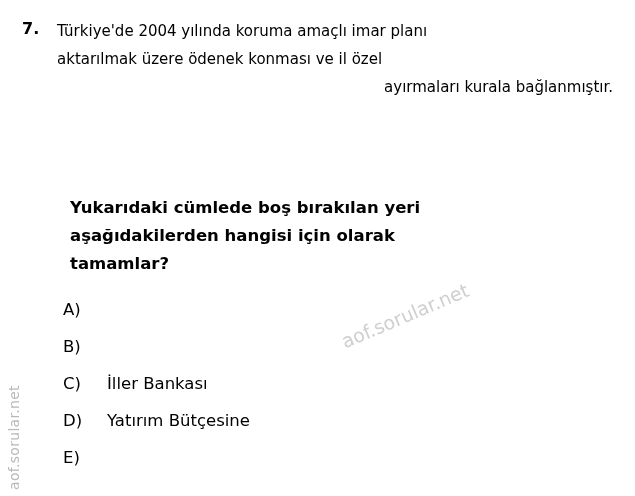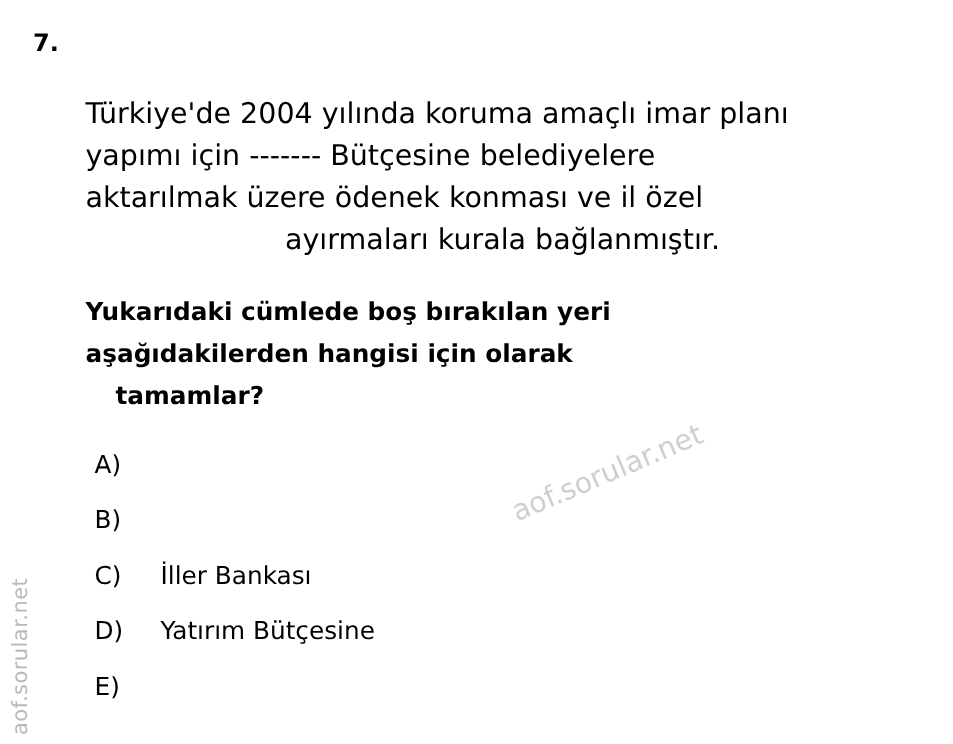--- a/index.html
+++ b/index.html
@@ -56,43 +56,41 @@
     top: 19px;
     font-size: 16px;
     font-weight: bold;
   }
 
   .q-body {
     position: absolute;
     left: 57px;
     top: 17px;
     width: 556px;
-    font-size: 19px;
+    font-size: 15px;
     line-height: 28px;
     text-align: justify;
     text-justify: inter-word;
-    margin-top: 45px;
   }
   .q-body .last-line {
-    text-align: center;
+    text-align: right;
   }
 
   .q-prompt {
     position: absolute;
-    left: 57px;
+    left: 70px;
     top: 194px;
     width: 556px;
     font-size: 16.5px;
     line-height: 28px;
     font-weight: bold;
     text-align: justify;
   }
   .q-prompt .last-line {
     text-align: left;
-    margin-left: 20px;
   }
 
   .options {
     position: absolute;
     left: 63px;
     top: 300px;
     width: 520px;
   }
   .option {
     display: flex;
@@ -114,21 +112,20 @@
 </style>
 </head>
 <body>
 
 <div class="page">
 
   <div class="q-number">7.</div>
 
   <div class="q-body">
     <span class="line">Türkiye'de 2004 yılında koruma amaçlı imar planı</span>
-    <span class="line">yapımı için ------- Bütçesine belediyelere</span>
     <span class="line">aktarılmak üzere ödenek konması ve il özel</span>
     <span class="line last-line">ayırmaları kurala bağlanmıştır.</span>
   </div>
 
   <div class="q-prompt">
     <span class="line">Yukarıdaki cümlede boş bırakılan yeri</span>
     <span class="line">aşağıdakilerden hangisi için olarak</span>
     <span class="line last-line">tamamlar?</span>
   </div>
 

